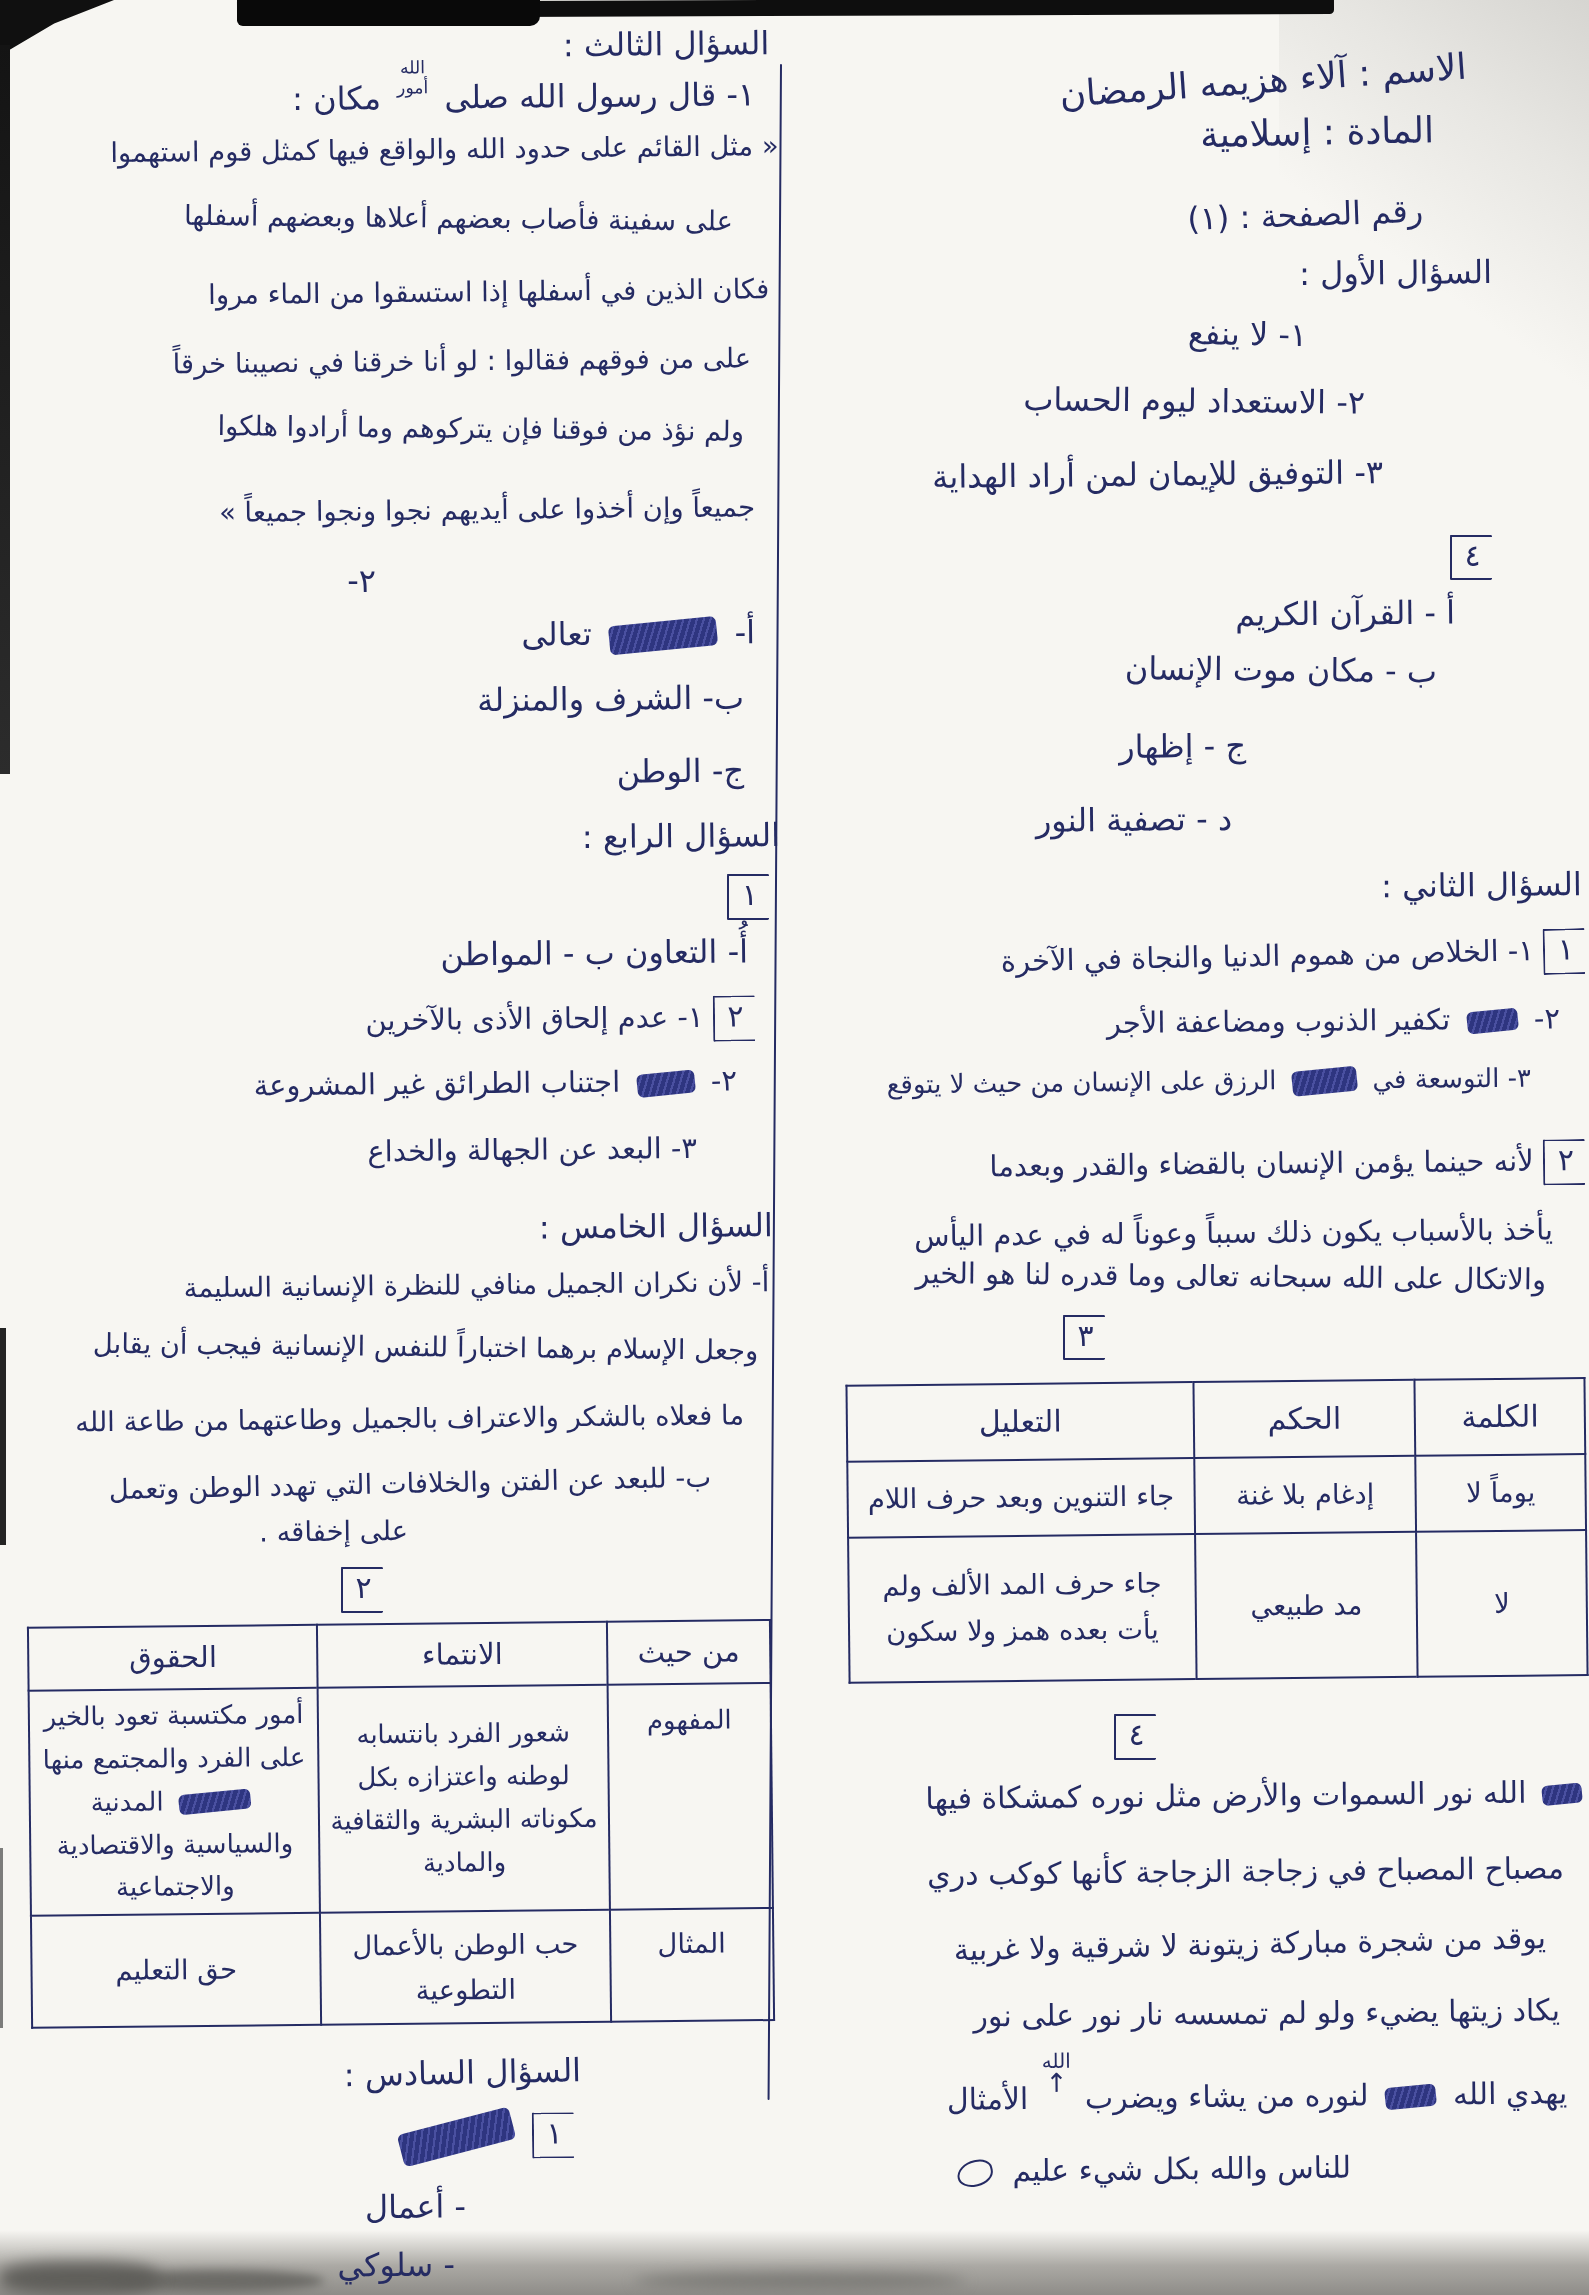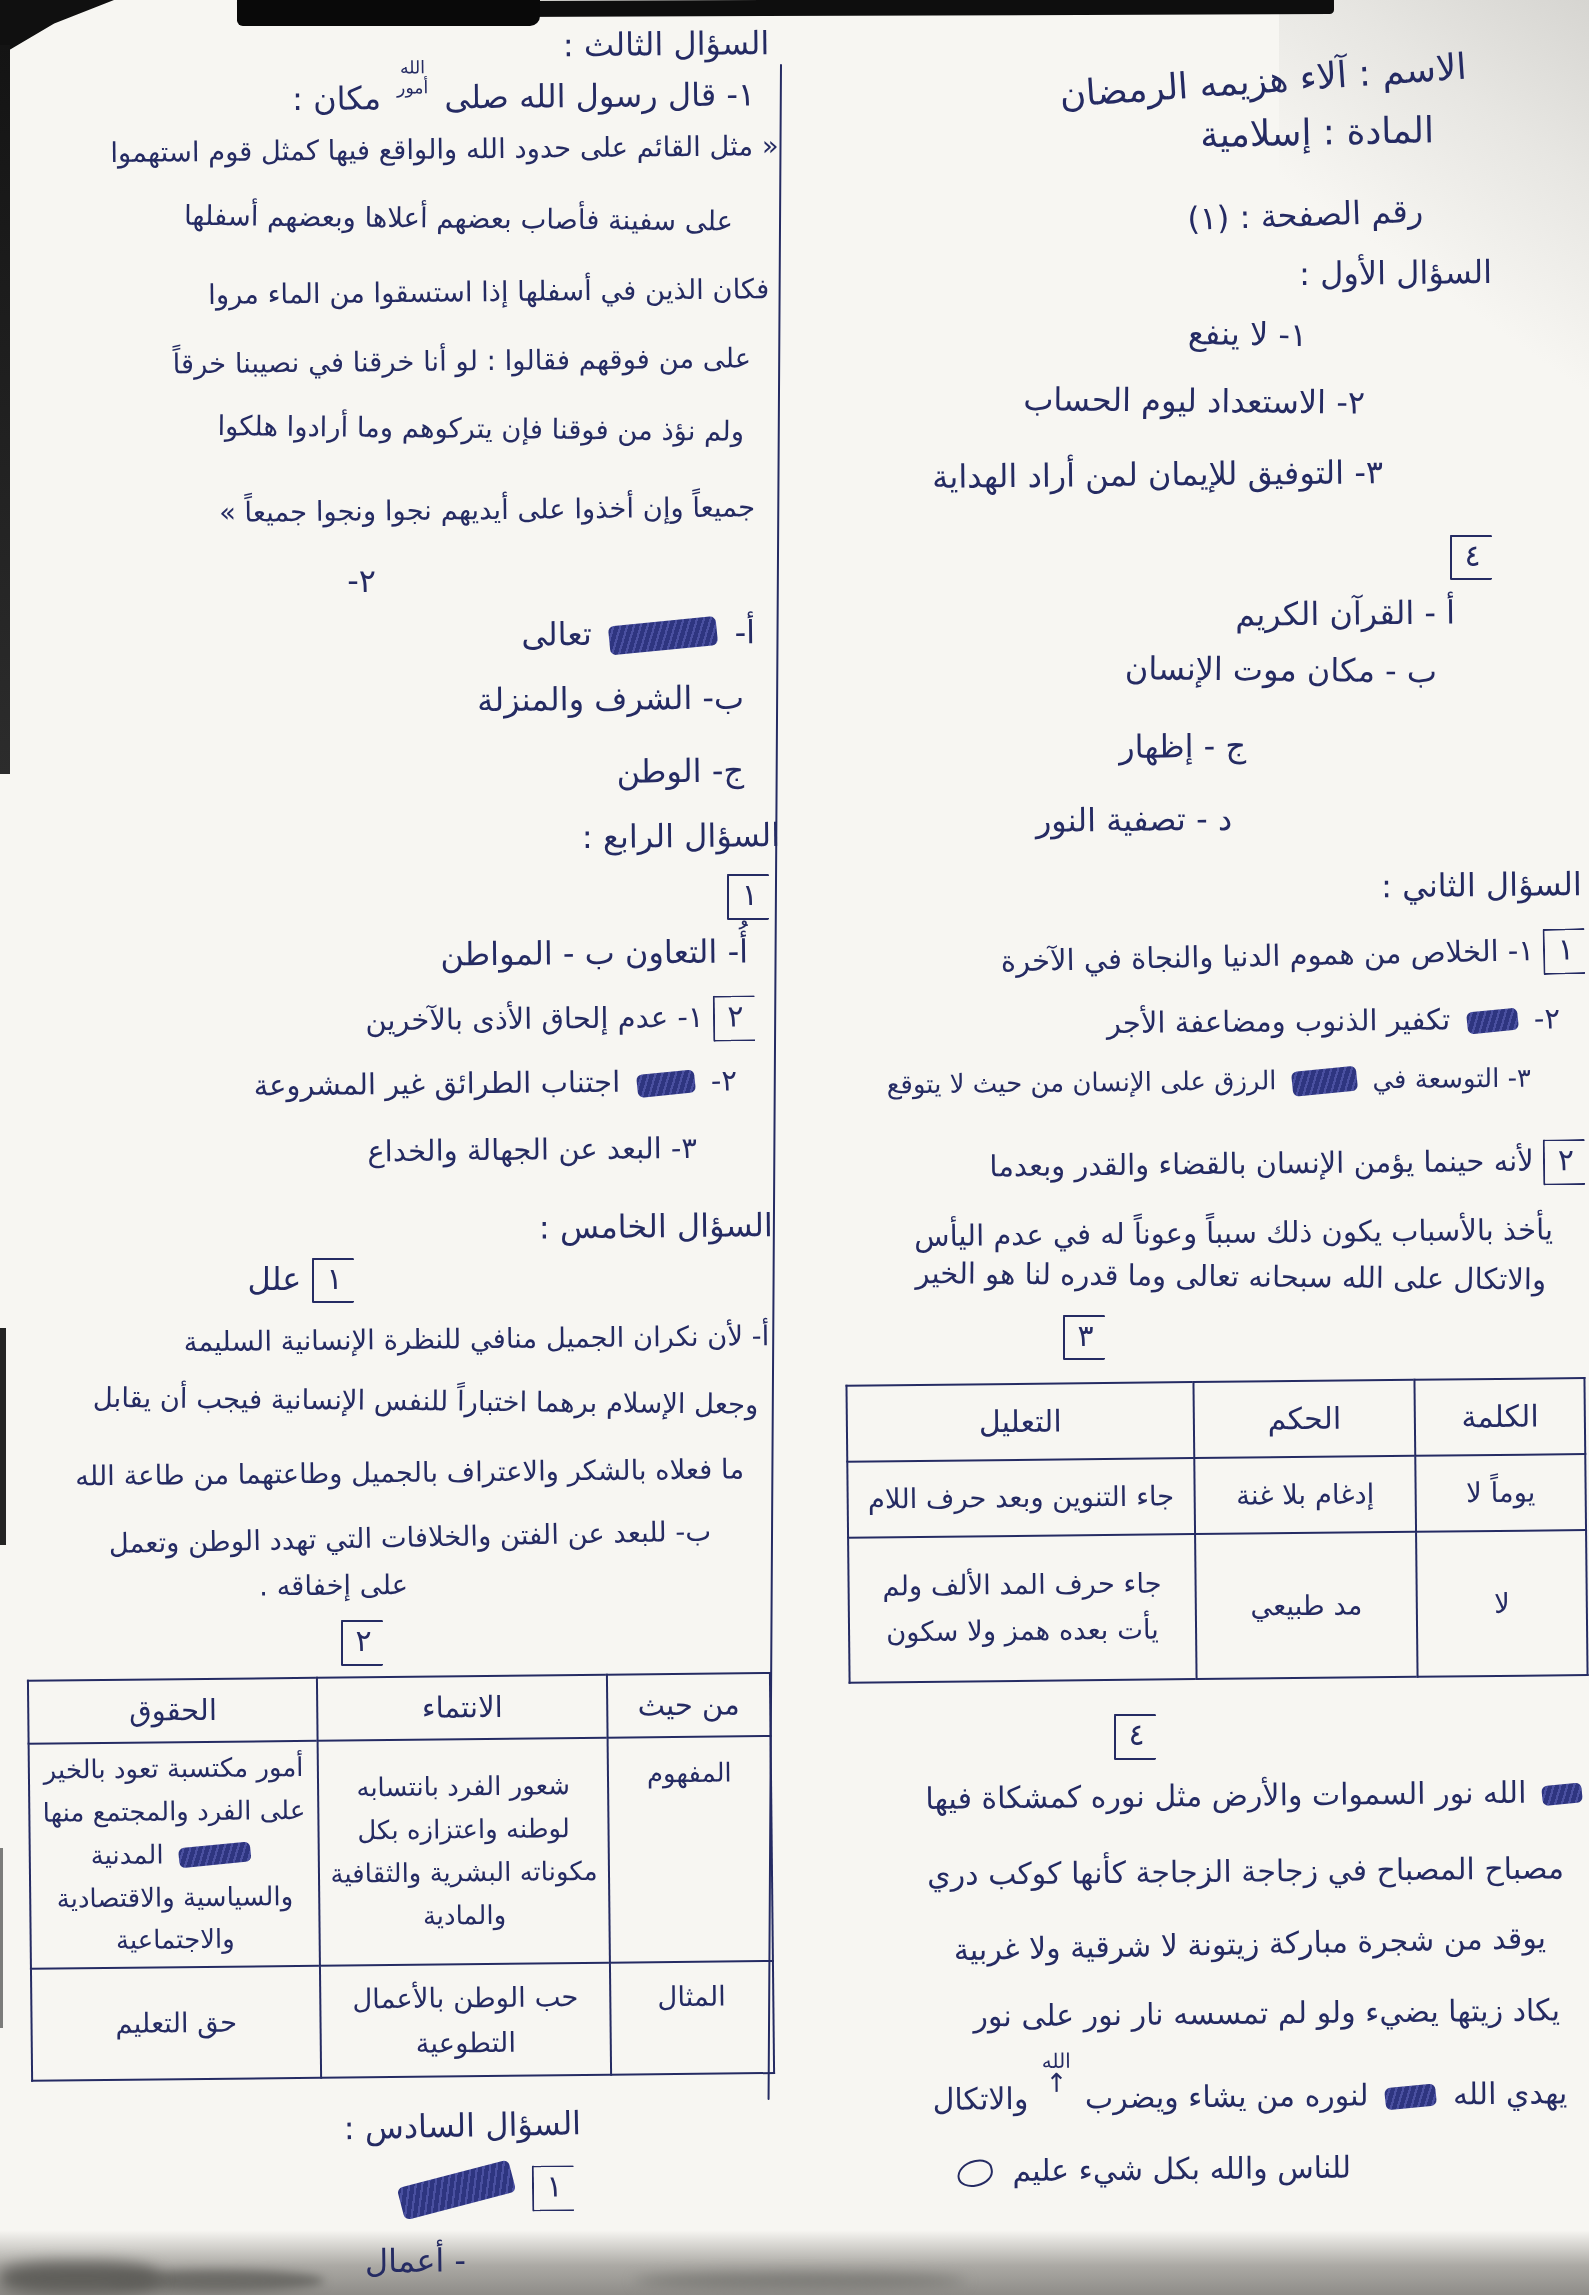--- a/index.html
+++ b/index.html
@@ -188,21 +188,21 @@
     <div class="ln fs42 t-n05" style="margin-top:21.7px;padding-right:29px;">يكاد زيتها يضيء ولو لم تمسسه نار نور على نور</div>
 
     <div class="ln fs42 t-n05" style="margin-top:32px;padding-right:21.7px;">
       <span>يهدي الله</span>
       <span class="scrib" style="width:51px;"></span>
       <span>لنوره من يشاء ويضرب</span>
       <span class="insert">
         <span>الله</span>
         <span class="arrow">↑</span>
       </span>
-      <span>والاتكال</span>
+      <span>الأمثال</span>
     </div>
 
     <div class="ln fs42 t-n05" style="margin-top:21.7px;padding-right:238px;">
       <span>للناس والله بكل شيء عليم</span>
       <span class="flourish"></span>
     </div>
 
   </section>
 
   <section class="col col-left">
@@ -251,24 +251,20 @@
     <div class="ln fs40 t-n05" style="margin-top:12.3px;padding-right:43px;">
       <span>٢-</span>
       <span class="scrib" style="width:58px;height:23px;"></span>
       <span>اجتناب الطرائق غير المشروعة</span>
     </div>
 
     <div class="ln fs40 t-n05" style="margin-top:16.6px;padding-right:83px;">٣- البعد عن الجهالة والخداع</div>
 
     <div class="ln t-n05" style="margin-top:27px;padding-right:7.2px;">السؤال الخامس :</div>
 
-    <div class="ln" style="margin-top:2.2px;padding-right:426px;">
-      <span class="mbox">١</span>
-      <span>علل</span>
-    </div>
 
     <div class="ln fs38 t-n05" style="margin-top:5px;padding-right:10.8px;">أ- لأن نكران الجميل منافي للنظرة الإنسانية السليمة</div>
     <div class="ln fs38 t-p05" style="margin-top:18px;padding-right:21.7px;">وجعل الإسلام برهما اختباراً للنفس الإنسانية فيجب أن يقابل</div>
     <div class="ln fs38 t-n05" style="margin-top:13px;padding-right:36px;">ما فعلاه بالشكر والاعتراف بالجميل وطاعتهما من طاعة الله</div>
     <div class="ln fs38 t-n1" style="margin-top:10px;padding-right:69px;">ب- للبعد عن الفتن والخلافات التي تهدد الوطن وتعمل</div>
     <div class="ln fs38 t-n05" style="margin-top:0;padding-right:372px;">على إخفاقه .</div>
 
     <div class="ln mline" style="margin-top:5.8px;padding-right:397px;">
       <span class="mbox">٢</span>
     </div>

